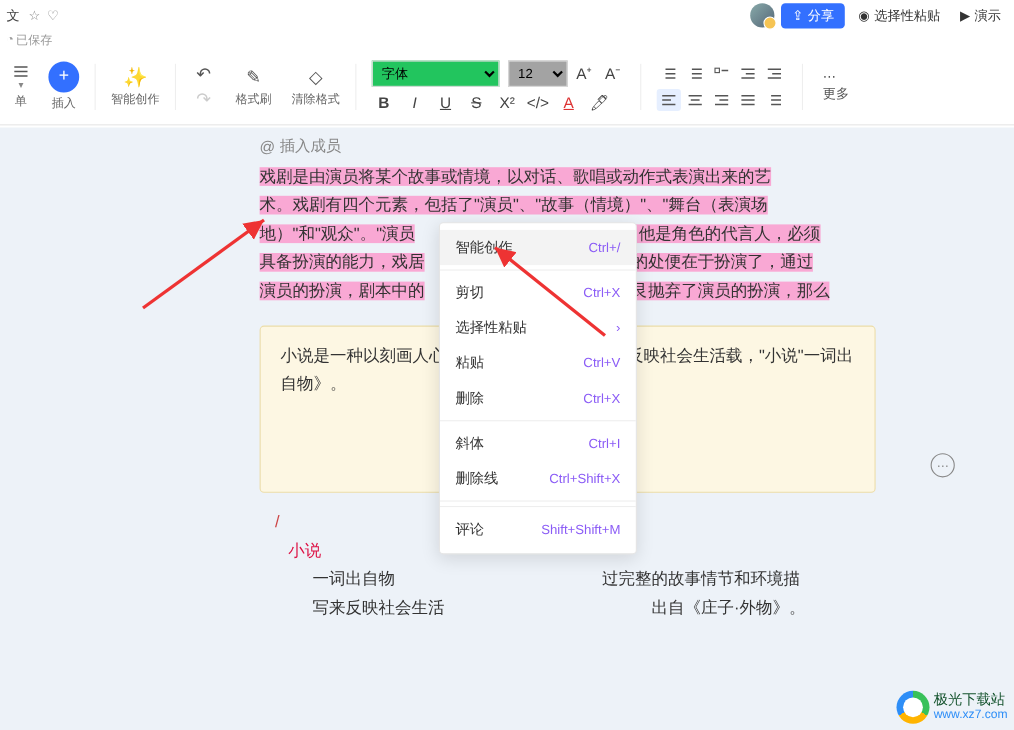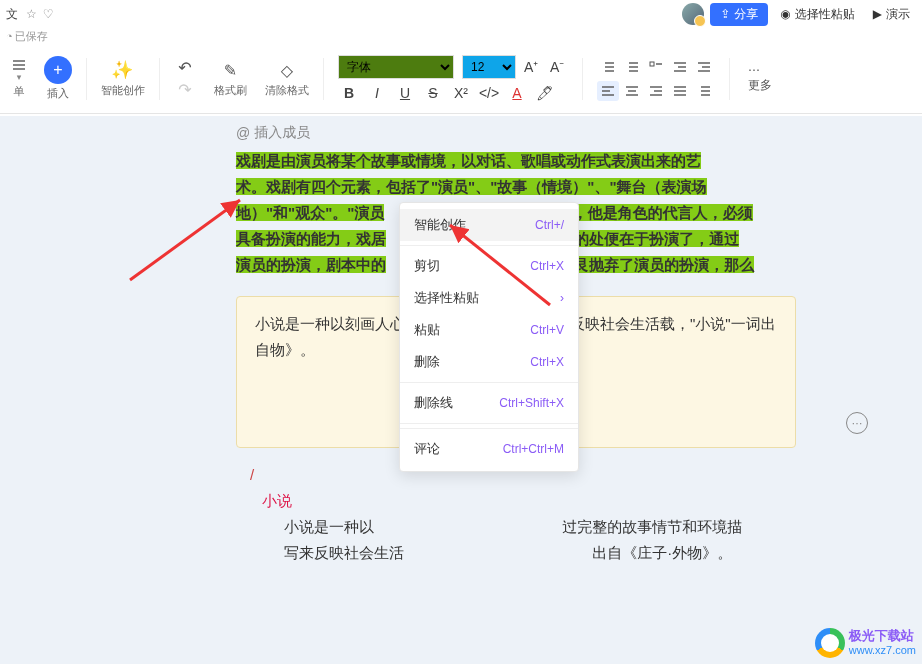--- a/index.html
+++ b/index.html
@@ -16,35 +16,35 @@
 .saved-row { font-size:11px; color:#999; padding-left:6px; height:16px; display:flex; align-items:center; gap:2px; }
 
 .toolbar { height:70px; border-bottom:1px solid #e5e5e5; background:#fff; display:flex; align-items:center; padding:0 4px; gap:2px; }
 .tool-group { display:flex; flex-direction:column; align-items:center; justify-content:center; height:100%; padding:0 8px; position:relative; }
 .tool-group-row { display:flex; align-items:center; gap:4px; }
 .tool-label { font-size:11px; color:#666; margin-top:2px; }
 .divider { width:1px; height:42px; background:#eee; margin:0 4px; }
 .icon-btn { width:22px; height:22px; display:flex; align-items:center; justify-content:center; color:#555; cursor:pointer; border-radius:3px; }
 .plus-circle { width:28px; height:28px; border-radius:50%; background:#3370ff; color:#fff; display:flex; align-items:center; justify-content:center; font-size:16px; }
 .ai-icon { font-size:18px; }
-.font-select { width:116px; height:24px; border:1px solid #ddd; font-size:12px; padding:0 4px; background:#4d7c0f; }
-.size-select { width:54px; height:24px; border:1px solid #ddd; font-size:12px; padding:0 4px; margin-left:4px; background:#0ea5e9; }
+.font-select { width:116px; height:24px; border:1px solid #ddd; font-size:12px; padding:0 4px; background:#22c55e; }
+.size-select { width:54px; height:24px; border:1px solid #ddd; font-size:12px; padding:0 4px; margin-left:4px; background:#a3a3a3; }
 .fmt-row { display:flex; align-items:center; gap:6px; margin-top:4px; }
 .fmt-btn { width:22px; height:20px; display:flex; align-items:center; justify-content:center; font-size:14px; color:#444; cursor:pointer; }
 .fmt-row2 { display:flex; gap:2px; }
 .align-btn { width:22px; height:20px; display:flex; align-items:center; justify-content:center; cursor:pointer; }
 .align-btn.active { background:#e6efff; border-radius:3px; }
 .more { font-size:12px; color:#555; padding:0 12px; cursor:pointer; }
 
 .document { position:absolute; top:116px; left:0; right:0; bottom:0; background:#edf2f8; padding:0 0 0 0; overflow:hidden; }
 .page { background:#edf2f8; padding:8px 54px 0 236px; height:100%; position:relative; }
 
 .insert-member { display:inline-flex; align-items:center; gap:4px; color:#888; font-size:14px; margin-bottom:6px; }
 .para { font-size:15px; line-height:26px; color:#333; }
-.sel { background:#84cc16;font-weight:bold; }
+.sel { background:#f9a8d4; }
 .heading-red { color:#d14; font-size:15px; margin:8px 0 4px 20px; }
 
 .card { background:#fdf7e3; border:1px solid #ecdda8; border-radius:4px; padding:14px 18px; margin-top:18px; width:560px; font-size:15px; line-height:26px; color:#333; overflow:hidden; height:152px; }
 
 .sub { margin-top:14px; font-size:15px; line-height:26px; color:#333; }
 .slash { color:#c44; margin-left:14px; }
 .sub-title { color:#d14; margin-left:26px; }
 .sub-body { margin-left:48px; color:#333; }
 
 .context-menu { position:absolute; left:399px; top:202px; width:180px; background:#fff; border:1px solid #e5e5e5; border-radius:4px; box-shadow:0 4px 16px rgba(0,0,0,.12); padding:6px 0; z-index:50; }
@@ -55,21 +55,21 @@
 
 .arrow { position:absolute; z-index:60; }
 .arrow svg { overflow:visible; }
 
 .comment-bubble { position:absolute; right:54px; top:296px; width:22px; height:22px; border:1.5px solid #888; border-radius:50%; display:flex; align-items:center; justify-content:center; color:#888; font-size:11px; }
 
 .watermark { position:absolute; right:6px; bottom:6px; display:flex; align-items:center; gap:4px; z-index:70; }
 .wm-logo { width:30px; height:30px; border-radius:50%; background:conic-gradient(#38c15a 0 120deg,#ffb400 120deg 240deg,#2e8ef7 240deg 360deg); position:relative; }
 .wm-logo::after{content:'';position:absolute;inset:6px;border-radius:50%;background:#fff;}
 .wm-text { font-size:13px; line-height:14px; }
-.wm-text .t1{ color:#8b5cf6; font-weight:bold; }
+.wm-text .t1{ color:#14532d; font-weight:normal; }
 .wm-text .t2{ color:#2e8ef7; font-size:11px; }
 
 svg.lines{width:14px;height:14px;}
 svg.lines line{stroke:#555;stroke-width:1.4;}
 </style>
 </head>
 <body>
 
 <div class="topbar">
   <div class="topbar-left">
@@ -264,21 +264,21 @@
       <span class="sel">艮抛弃了演员的扮演，那么</span><br>
     </div>
 
 
     <div class="card">小说是一种以刻画人心、通过完整的故事描写来反映社会生活载，"小说"一词出自物》。</div>
 
     <div class="sub">
       <div class="slash">/</div>
       <div class="sub-title">小说</div>
       <div class="sub-body">
-        <span>小说是一种以</span>
+        <span>一词出自物</span>
         <span style="display:inline-block;width:180px"></span>
         <span>过完整的故事情节和环境描</span><br>
         <span>写来反映社会生活</span>
         <span style="display:inline-block;width:180px"></span>
         <span>出自《庄子·外物》。</span>
       </div>
     </div>
 
     <div class="comment-bubble">⋯</div>
   </div>
@@ -301,28 +301,32 @@
   <div class="menu-item">
     <span>粘贴</span>
     <span class="sc">Ctrl+V</span>
   </div>
   <div class="menu-item">
     <span>删除</span>
     <span class="sc">Ctrl+X</span>
   </div>
   <div class="menu-sep"></div>
   <div class="menu-item">
+    <span>斜体</span>
+    <span class="sc">Ctrl+I</span>
+  </div>
+  <div class="menu-item">
     <span>删除线</span>
     <span class="sc">Ctrl+Shift+X</span>
   </div>
   <div class="menu-sep"></div>
   <div class="menu-sep"></div>
   <div class="menu-item">
     <span>评论</span>
-    <span class="sc">Ctrl+Ctrl+M</span>
+    <span class="sc">Shift+Shift+M</span>
   </div>
 </div>
 
 <div class="arrow" style="left:130px; top:190px">
   <svg width="130" height="90">
       <defs>
         <marker id="ah1" markerWidth="8" markerHeight="8" refX="6" refY="3" orient="auto">
           <path d="M0,0 L6,3 L0,6 Z" fill="#e33"></path>
         </marker>
       </defs>

